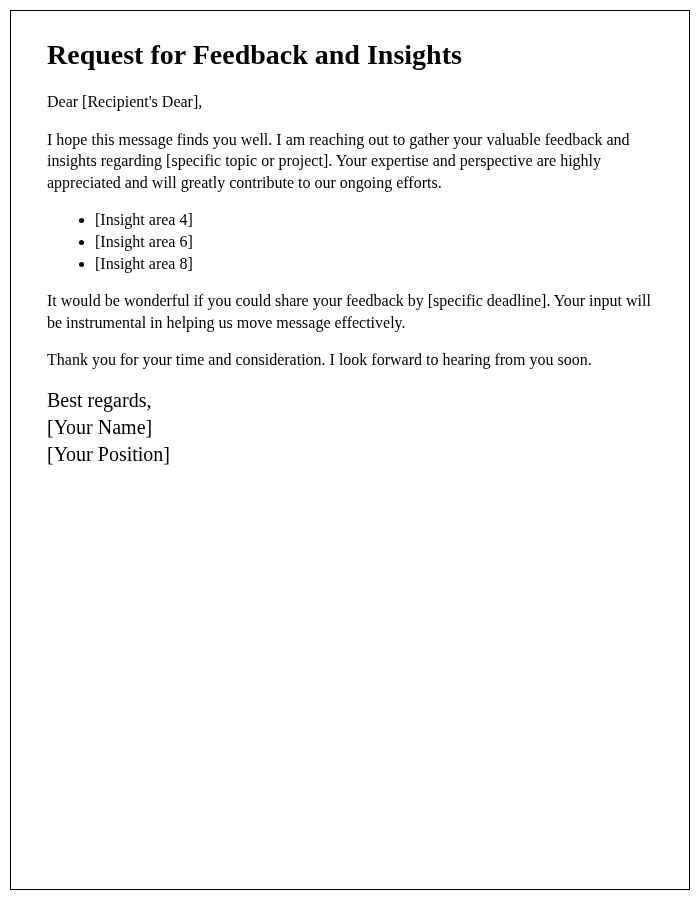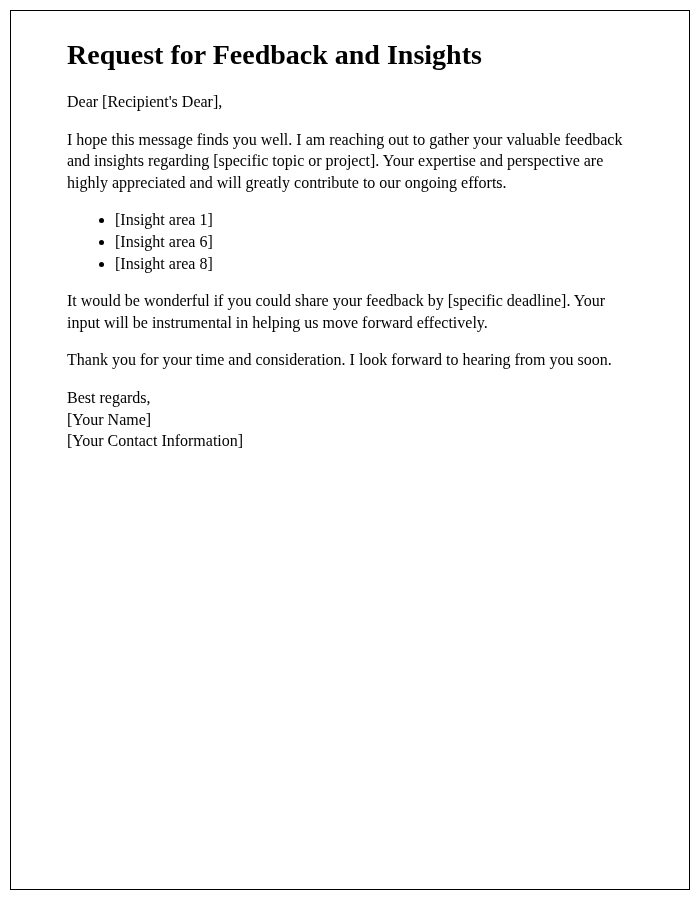--- a/index.html
+++ b/index.html
@@ -12,21 +12,21 @@
       height: 900px;
       background: #fff;
       font-family: "Times New Roman", Times, serif;
       color: #000;
     }
     .page {
       width: 680px;
       height: 880px;
       margin: 10px;
       border: 1px solid #000;
-      padding: 28px 56px;
+      padding: 28px 36px;
     }
     .title {
       font-size: 28px;
       font-weight: bold;
       margin-bottom: 20px;
     }
     .para {
       font-size: 16px;
       line-height: 1.35;
       margin-bottom: 16px;
@@ -34,46 +34,46 @@
     ul.insights {
       list-style: disc;
       margin: 0 0 16px 0;
       padding-left: 48px;
     }
     ul.insights li {
       font-size: 16px;
       line-height: 1.35;
     }
     .signoff {
-      font-size: 16px;
+      font-size: 20px;
       line-height: 1.35;
     }
     .signoff div {
       line-height: 1.35;
     }
   </style>
 </head>
 <body>
 
 <div class="page">
   <h1 class="title">Request for Feedback and Insights</h1>
 
   <p class="para">Dear [Recipient's Dear],</p>
 
   <p class="para">I hope this message finds you well. I am reaching out to gather your valuable feedback and insights regarding [specific topic or project]. Your expertise and perspective are highly appreciated and will greatly contribute to our ongoing efforts.</p>
 
 
   <ul class="insights">
-    <li>[Insight area 1]</li>
+    <li>[Insight area 4]</li>
     <li>[Insight area 6]</li>
     <li>[Insight area 8]</li>
   </ul>
 
-  <p class="para">It would be wonderful if you could share your feedback by [specific deadline]. Your input will be instrumental in helping us move forward effectively.</p>
+  <p class="para">It would be wonderful if you could share your feedback by [specific deadline]. Your input will be instrumental in helping us move message effectively.</p>
 
   <p class="para">Thank you for your time and consideration. I look forward to hearing from you soon.</p>
 
   <div class="signoff">
     <div>Best regards,</div>
     <div>[Your Name]</div>
-    <div>[Your Contact Information]</div>
+    <div>[Your Position]</div>
   </div>
 </div>
 
 </body></html>

